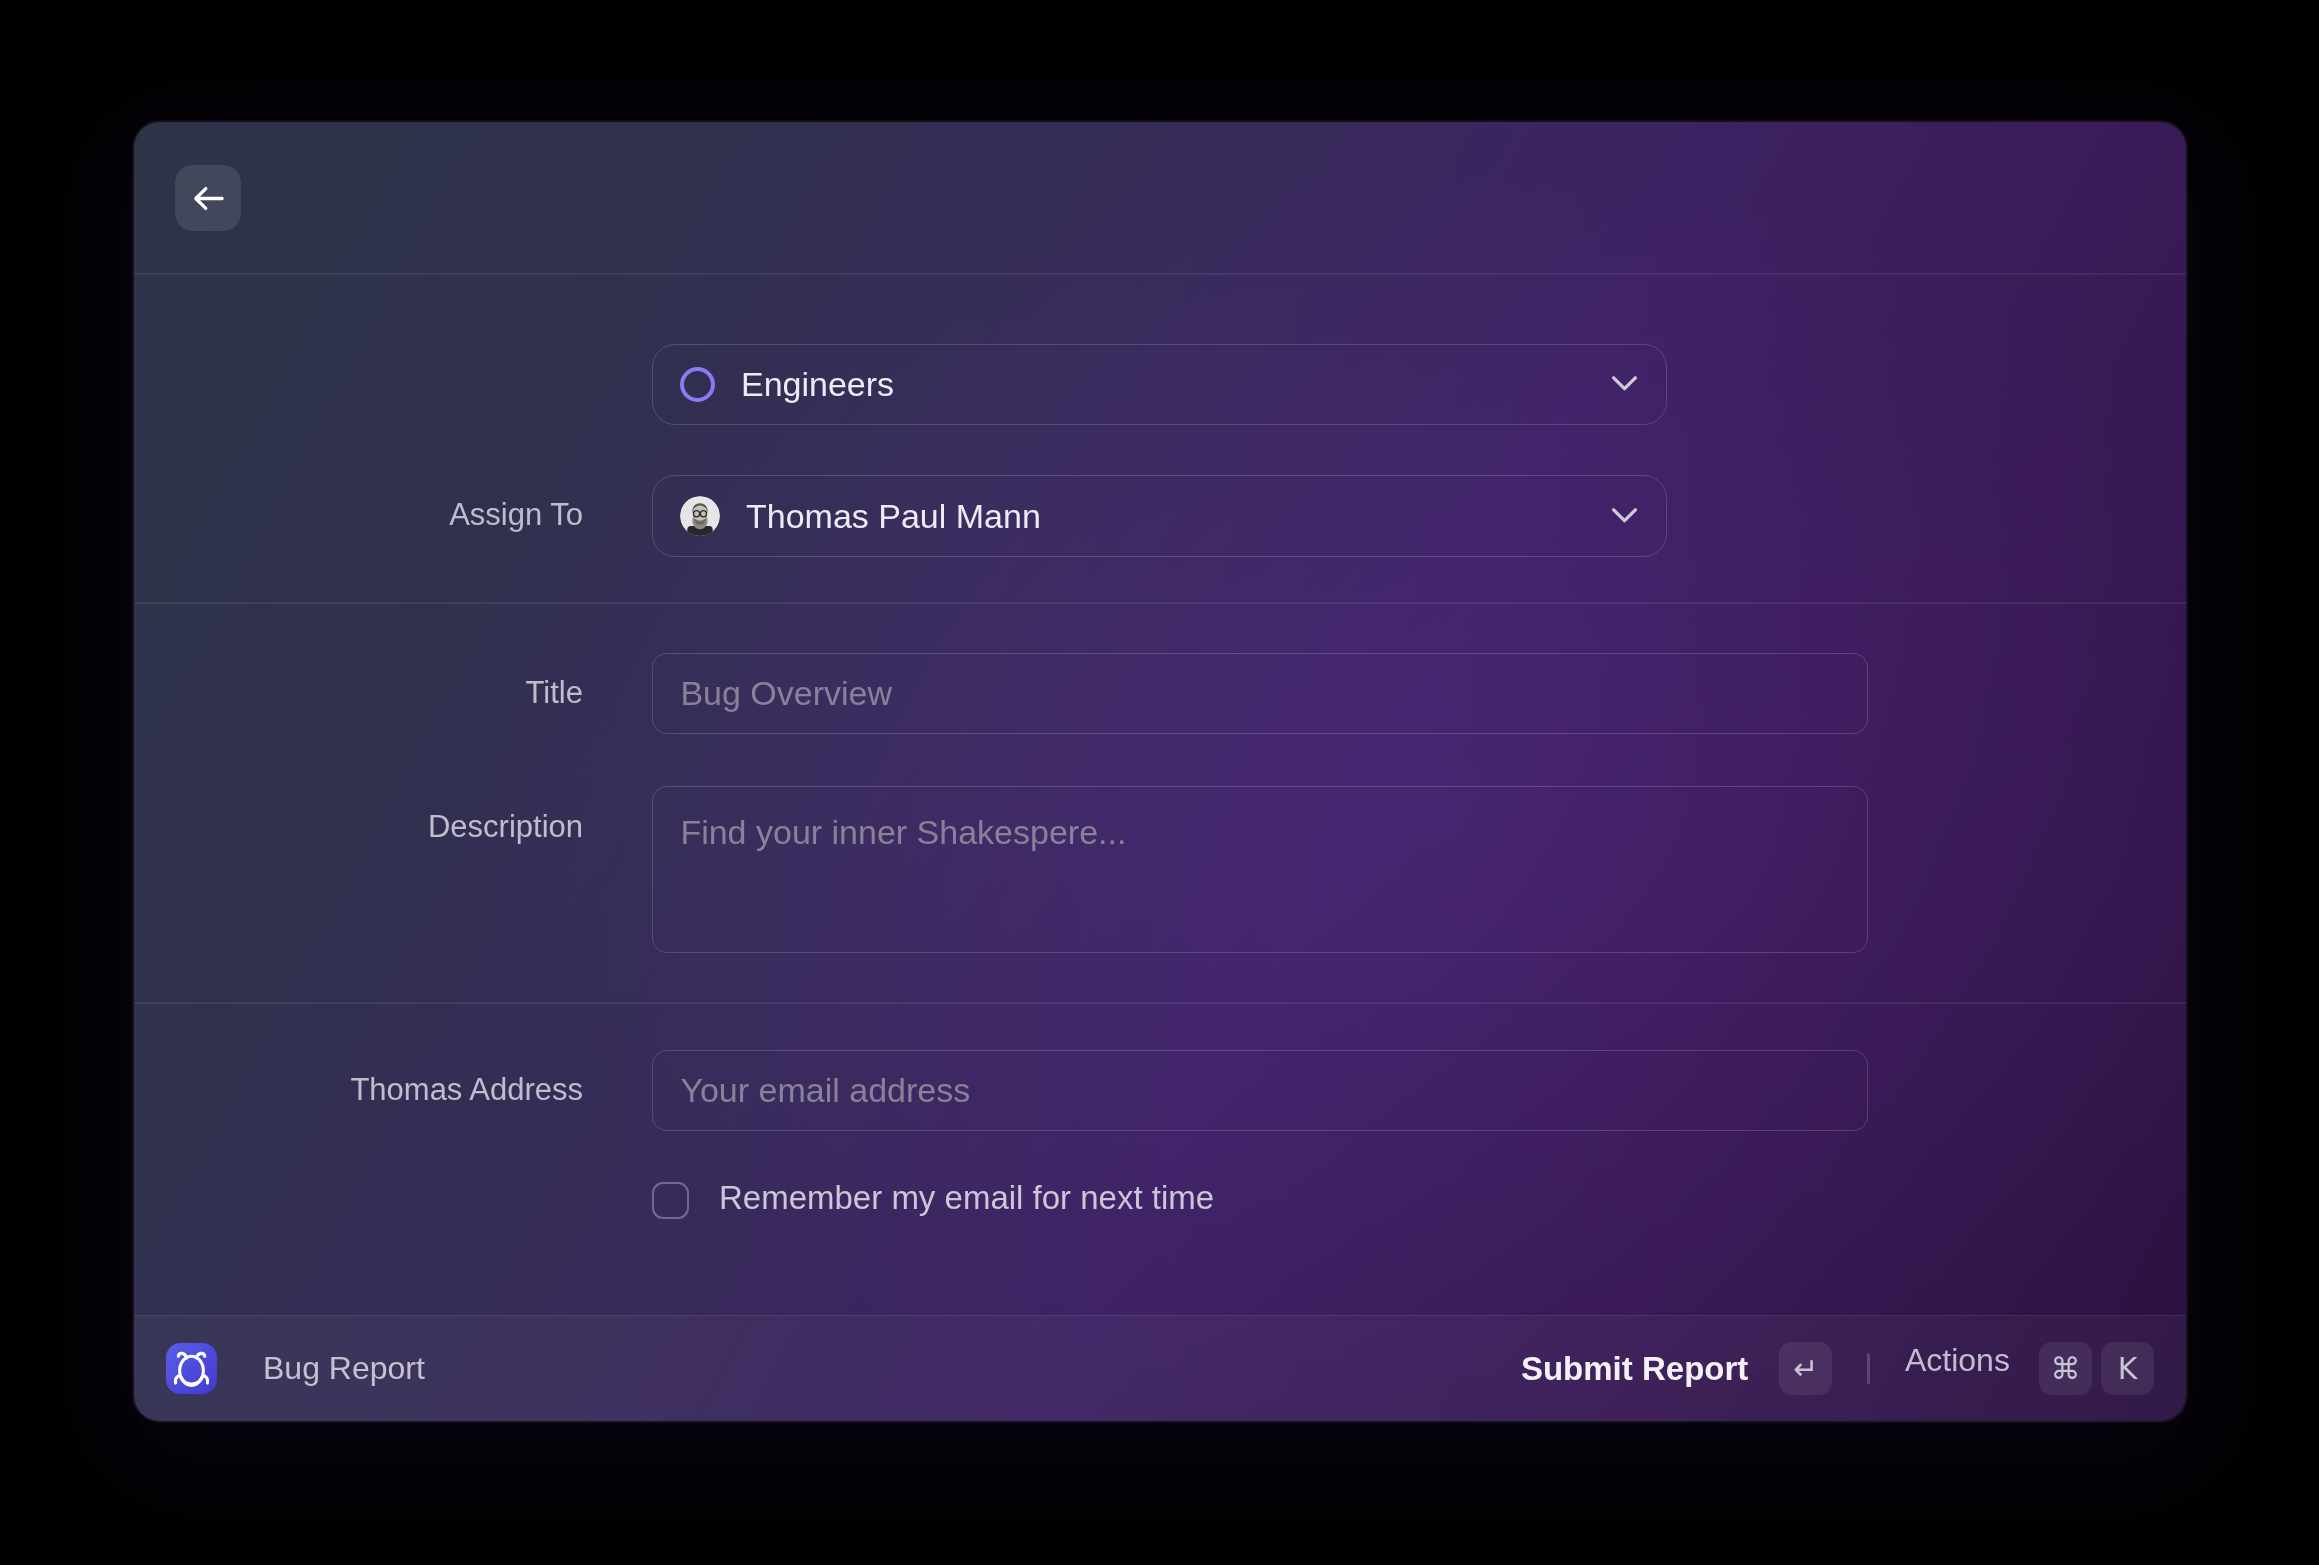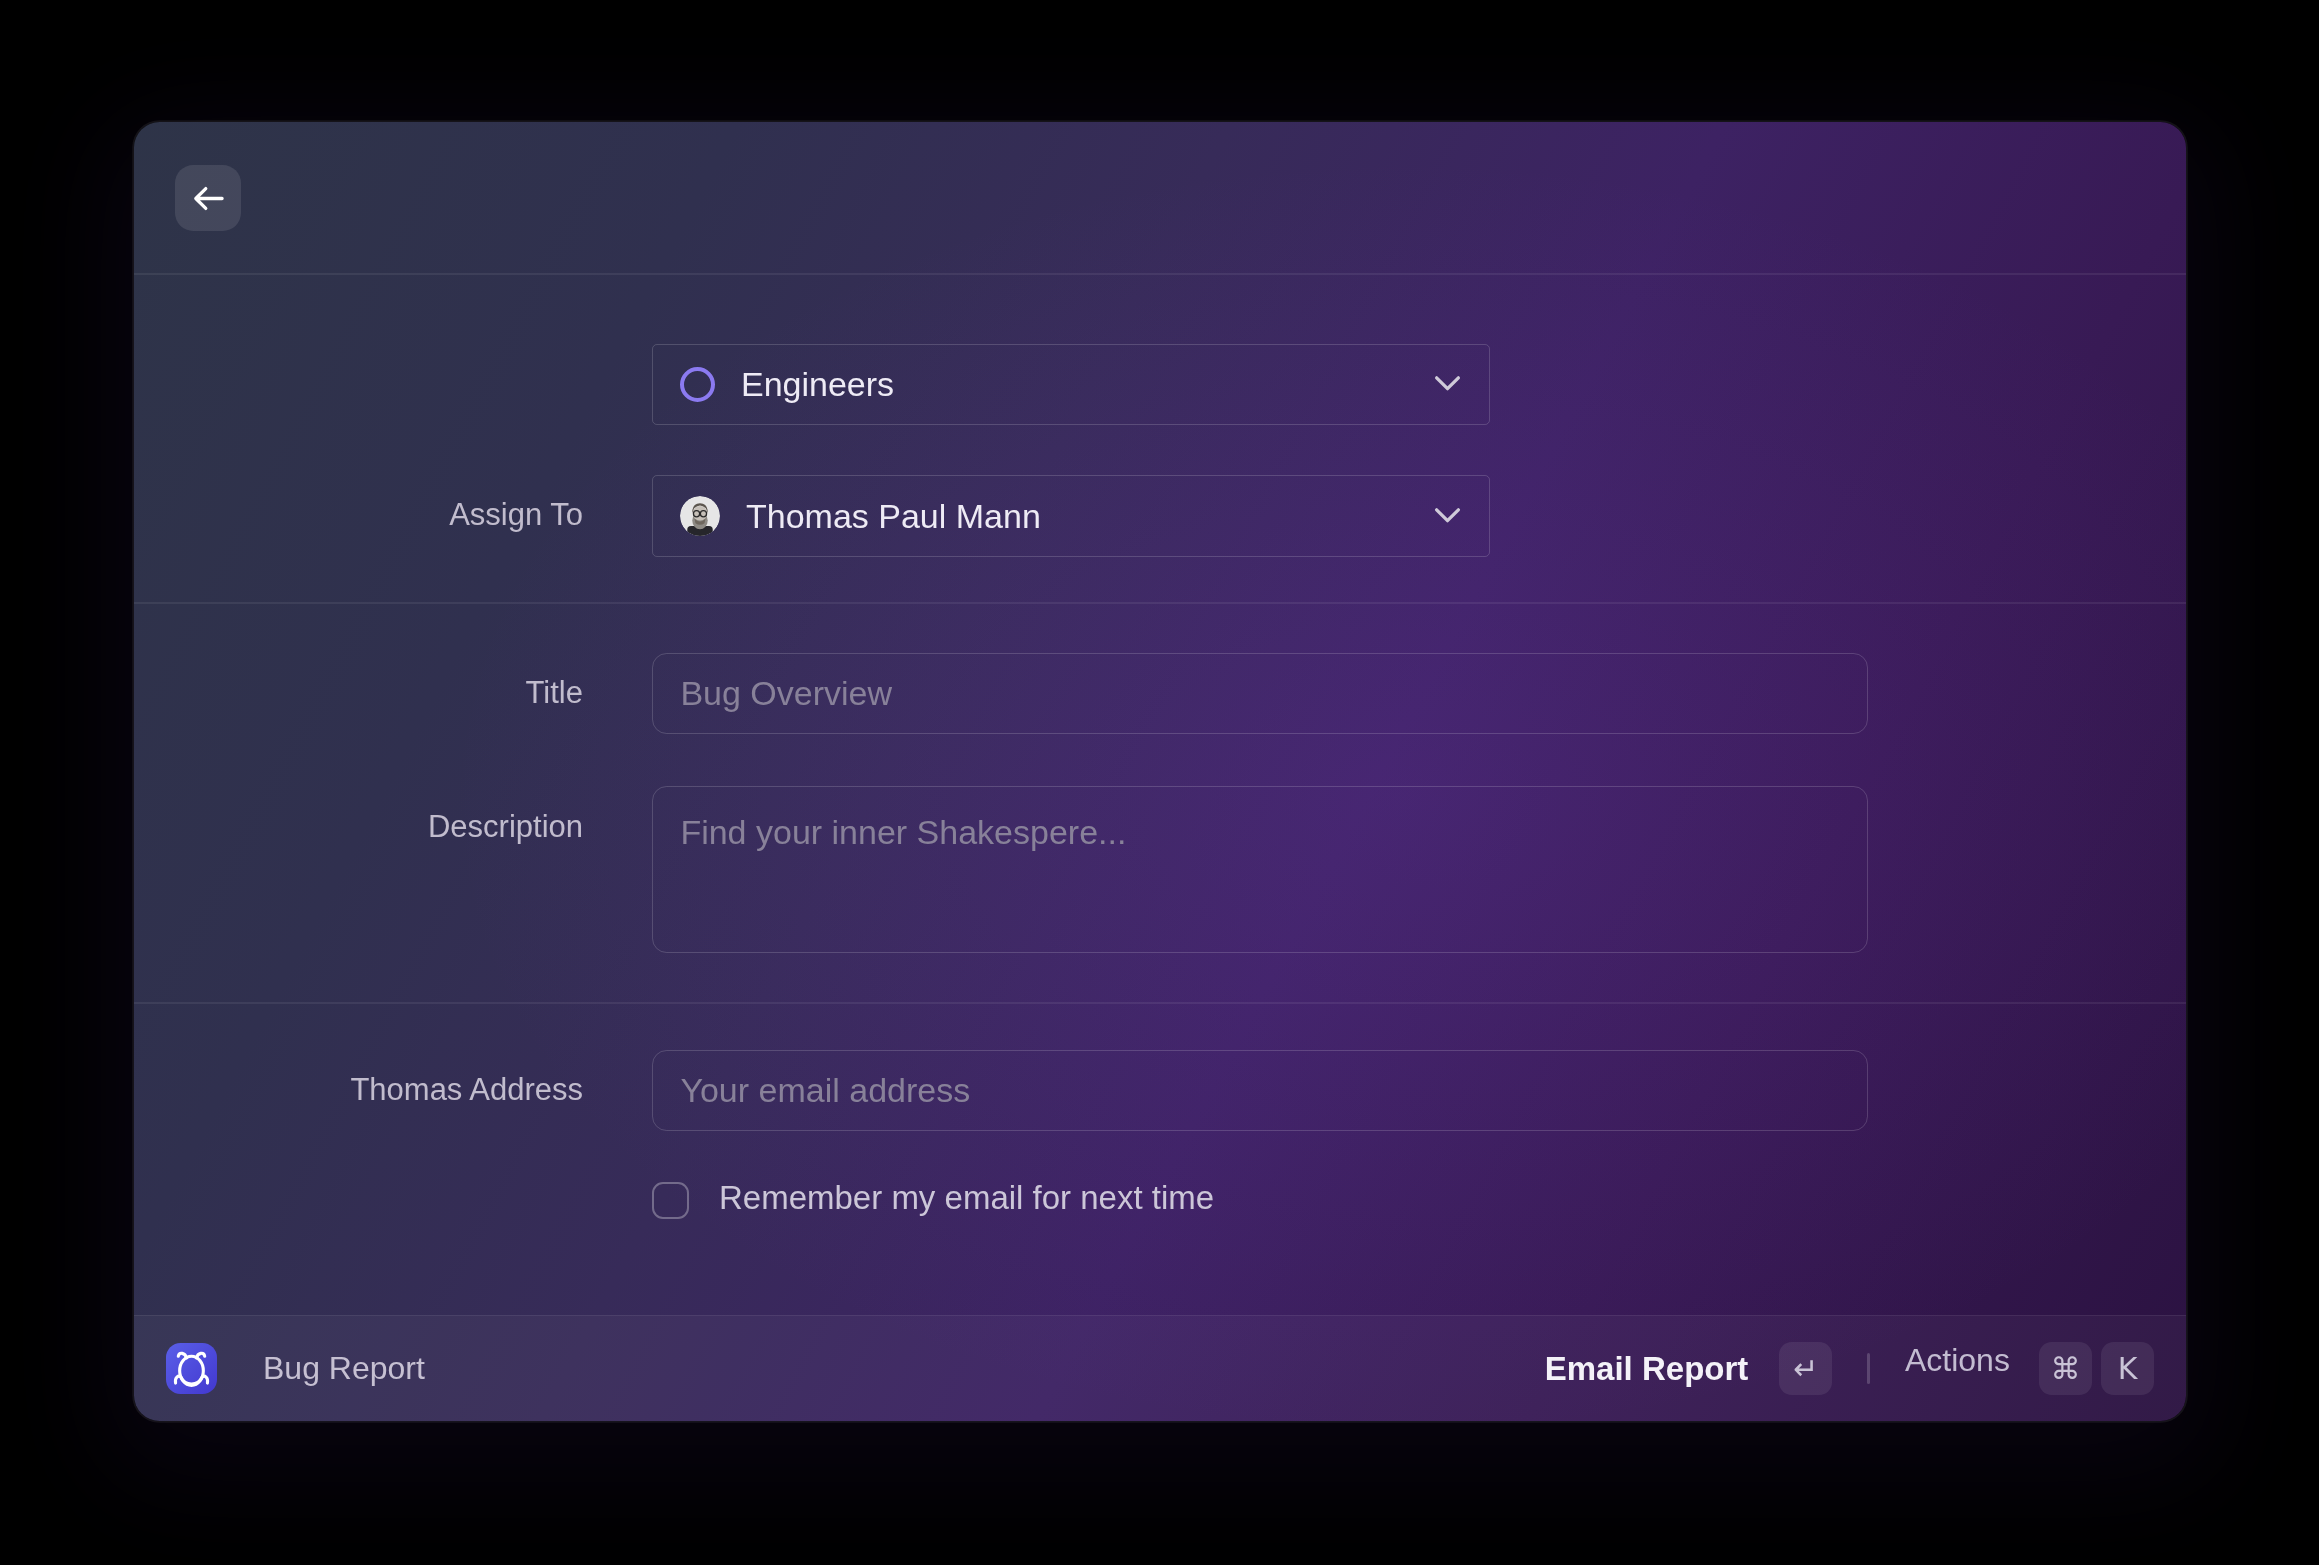--- a/index.html
+++ b/index.html
@@ -29,22 +29,22 @@
     position:absolute;left:41px;top:43px;width:66px;height:66px;
     border-radius:18.3px;background:rgba(255,255,255,0.10);
     display:flex;align-items:center;justify-content:center;cursor:pointer;
   }
   
   .field-label{
     position:absolute;left:0;width:449px;text-align:right;
     font-size:31px;line-height:38px;color:#c1bccd;
   }
   .box{
-    position:absolute;left:518px;width:838px;box-sizing:border-box;
-    border:1.8px solid rgba(255,255,255,0.16);border-radius:5px;
+    position:absolute;left:518px;width:1015px;box-sizing:border-box;
+    border:1.8px solid rgba(255,255,255,0.16);border-radius:23px;
     background:transparent;
   }
   .select{
     display:flex;align-items:center;
     padding:0 27.4px 0 27.4px;cursor:pointer;
   }
   .select .sel-value{
     font-size:34px;color:#eeebf5;margin-left:25.6px;
   }
   .sel-chevron{margin-left:auto;display:flex;}
@@ -206,21 +206,21 @@
           <path d="M22.5 16.5 C21 10.5 14.5 9.5 13.5 14.5"></path>
           <path d="M33.5 16.5 C35 10.5 41.5 9.5 42.5 14.5"></path>
           <path d="M10.5 44 C9.5 37.5 13.5 35 16.5 37.5 A12.5 12.5 0 0 0 39.5 37.5 C42.5 35 46.5 37.5 45.5 44"></path>
         </g>
       </svg>
     </span>
     <span class="command-name">Bug Report</span>
 
     <div class="footer-right">
       <button class="submit-btn">
-        <span class="submit-label">Email Report</span>
+        <span class="submit-label">Submit Report</span>
         <span class="keycap">↵</span>
       </button>
       <span class="footer-sep"></span>
       <button class="actions-btn">
         <span class="actions-label">Actions</span>
         <span class="keycap">⌘</span>
         <span class="keycap">K</span>
       </button>
     </div>
   </div>

